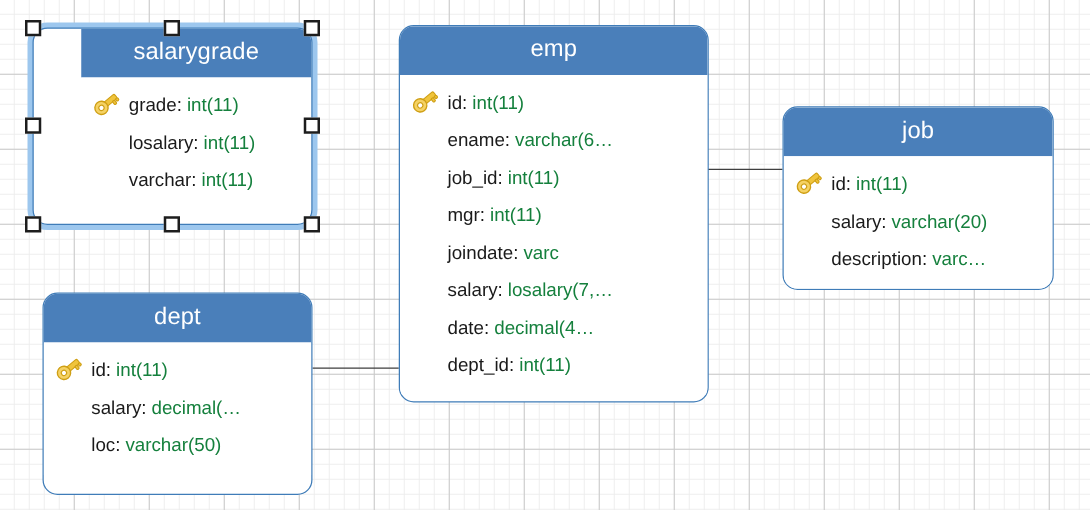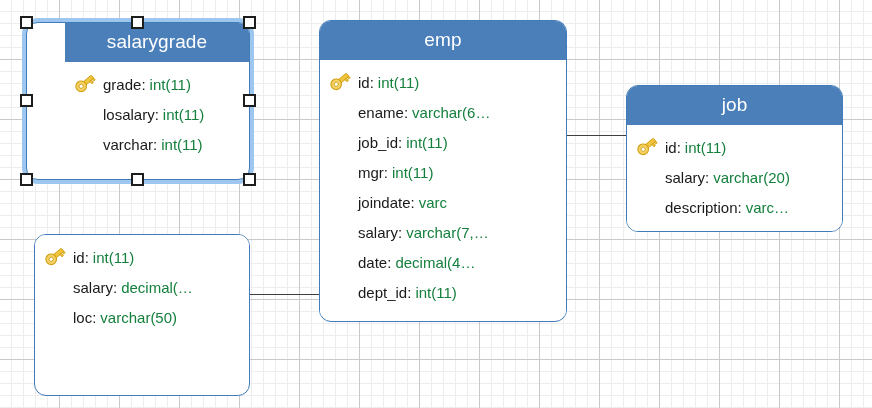--- a/index.html
+++ b/index.html
@@ -179,21 +179,21 @@
           <span class="field-type">int(11)</span>
         </div>
         <div class="field-row">
           <span class="field-name">joindate</span>
           <span class="field-colon">:</span>
           <span class="field-type">varc</span>
         </div>
         <div class="field-row">
           <span class="field-name">salary</span>
           <span class="field-colon">:</span>
-          <span class="field-type">varchar(7,…</span>
+          <span class="field-type">losalary(7,…</span>
         </div>
         <div class="field-row">
           <span class="field-name">date</span>
           <span class="field-colon">:</span>
           <span class="field-type">decimal(4…</span>
         </div>
         <div class="field-row">
           <span class="field-name">dept_id</span>
           <span class="field-colon">:</span>
           <span class="field-type">int(11)</span>
@@ -223,20 +223,21 @@
           <span class="field-type">varchar(20)</span>
         </div>
         <div class="field-row">
           <span class="field-name">description</span>
           <span class="field-colon">:</span>
           <span class="field-type">varc…</span>
         </div>
       </div>
     </div>
     <div class="entity" style="left: 34px; top: 234px; width: 216px; height: 162px;">
+      <div class="entity-header">dept</div>
       <div class="entity-body">
         <div class="field-row">
           <span class="key-icon"><svg viewBox="0 0 24 22" width="24" height="22" xmlns="http://www.w3.org/2000/svg">
               <g transform="rotate(-40 12 11)">
                 <rect x="11" y="8.2" width="11.5" height="4.2" rx="1.2" fill="#f0c43c" stroke="#cf9f14" stroke-width="0.9"></rect>
                 <rect x="17.4" y="12.0" width="2.1" height="3.4" rx="0.8" fill="#f0c43c" stroke="#cf9f14" stroke-width="0.9"></rect>
                 <rect x="20.6" y="12.0" width="2.0" height="2.4" rx="0.8" fill="#f0c43c" stroke="#cf9f14" stroke-width="0.9"></rect>
                 <circle cx="7.6" cy="10.3" r="5.3" fill="#f5d264" stroke="#cf9f14" stroke-width="1.1"></circle>
                 <circle cx="7.6" cy="10.3" r="2.1" fill="#ffffff" stroke="#cf9f14" stroke-width="0.9"></circle>
               </g>

